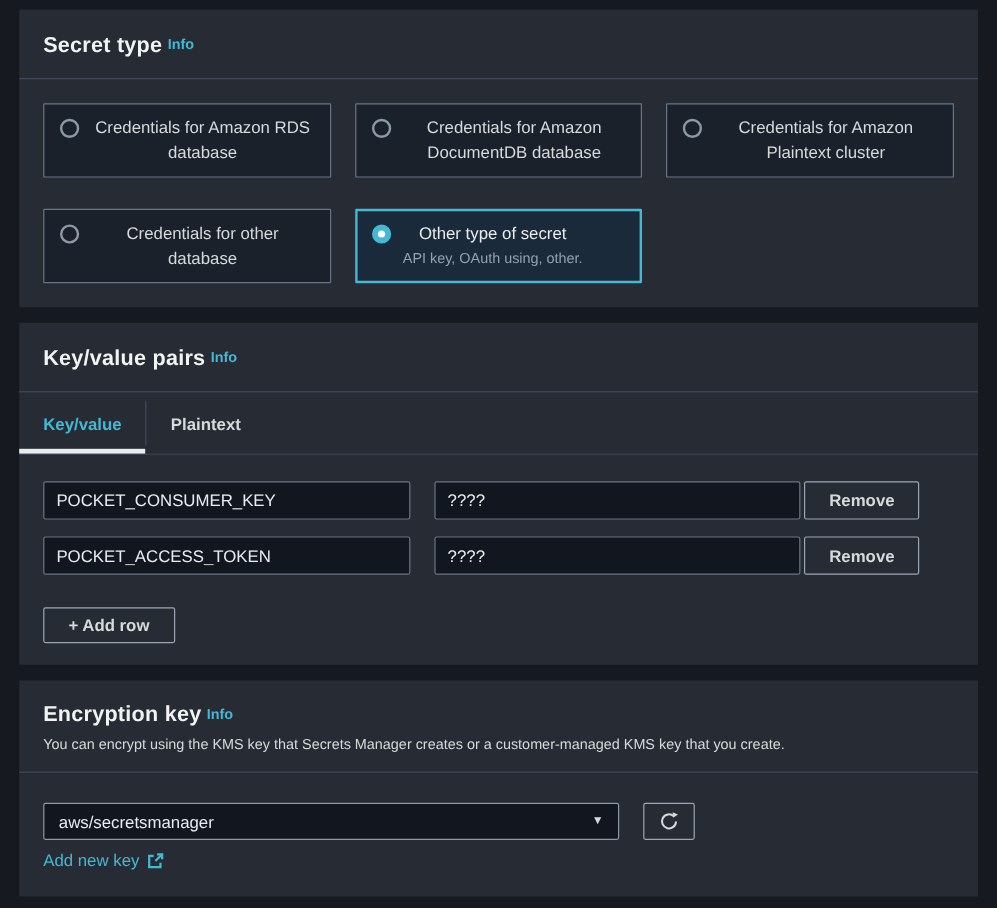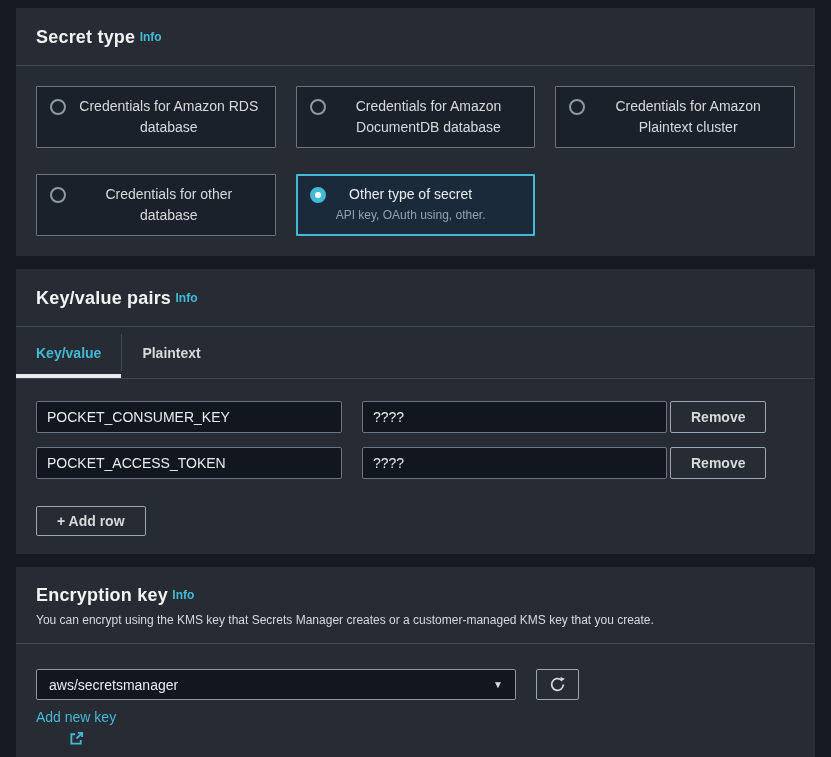--- a/index.html
+++ b/index.html
@@ -68,21 +68,21 @@
     display: flex; align-items: center; justify-content: space-between; padding: 0 12px;
     color: #e8ecef; font-size: 14px; cursor: pointer;
   }
   .caret { color: #d5dbdb; font-size: 10px; line-height: 1; }
   .refresh-btn {
     margin-left: 20px; width: 43px; height: 31px; display: flex; align-items: center; justify-content: center;
     border: 1px solid #9ba7b3; border-radius: 2px; background: transparent; color: #d5dbdb; cursor: pointer;
   }
   .add-key-link {
     display: inline-flex; align-items: center; gap: 6px; margin-top: 9px;
-    color: var(--accent); font-size: 14px; text-decoration: none; cursor: pointer; flex-direction: column;
+    color: var(--accent); font-size: 14px; text-decoration: none; cursor: pointer;
   }
   .icon-svg { display: block; }
 </style>
 </head>
 <body>
 
 <section class="panel first">
   <div class="panel-header">
     <h2 class="panel-title">Secret type</h2>
     <a class="info-link">Info</a>

